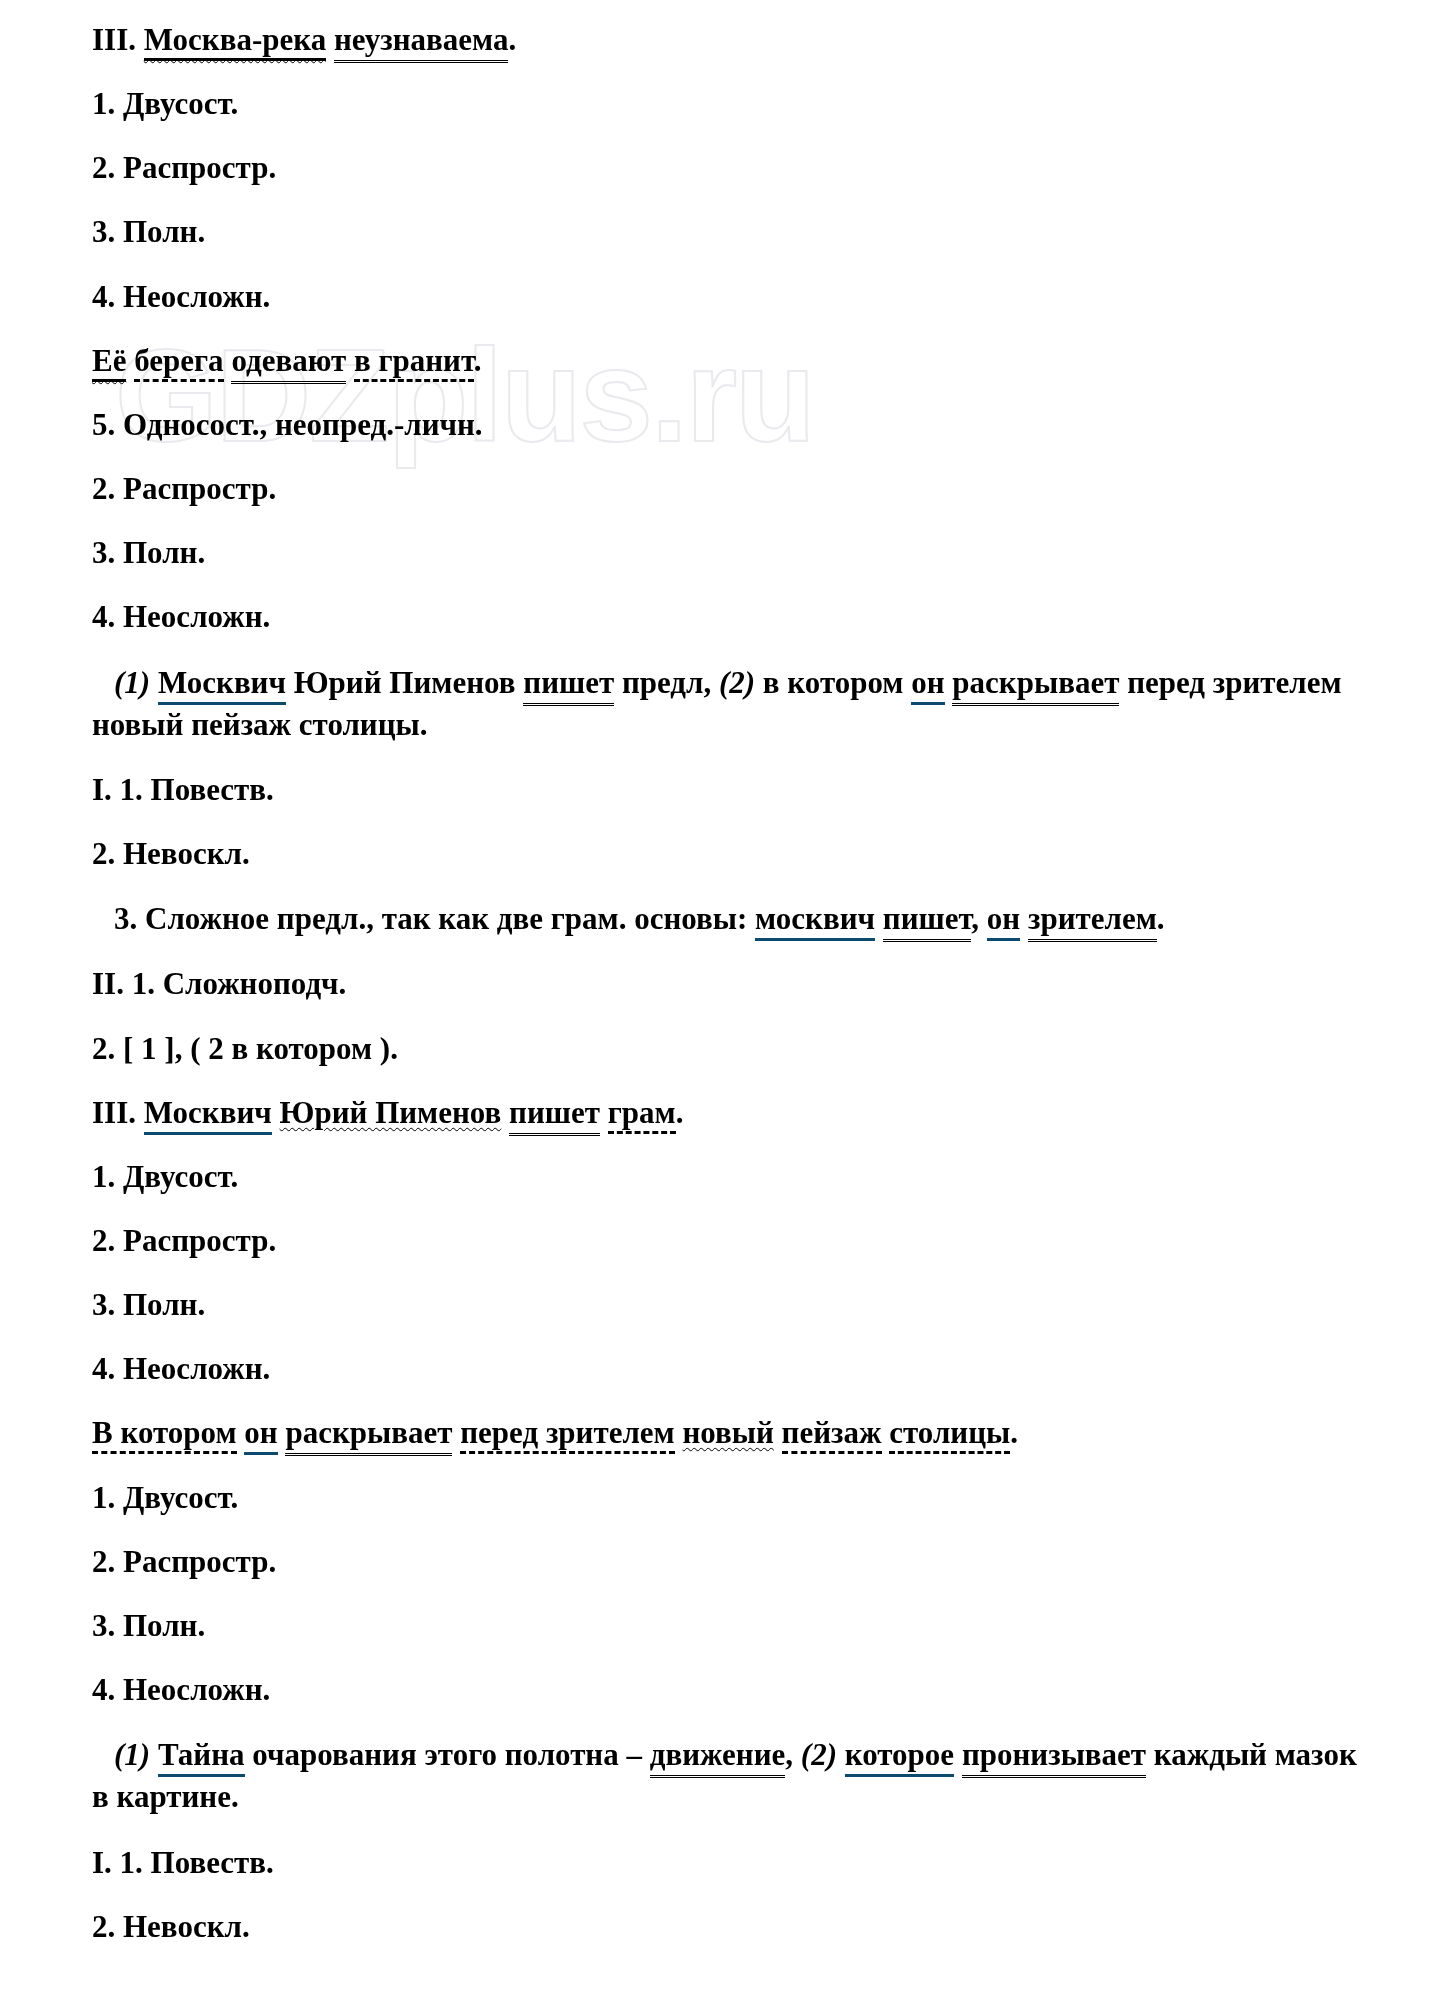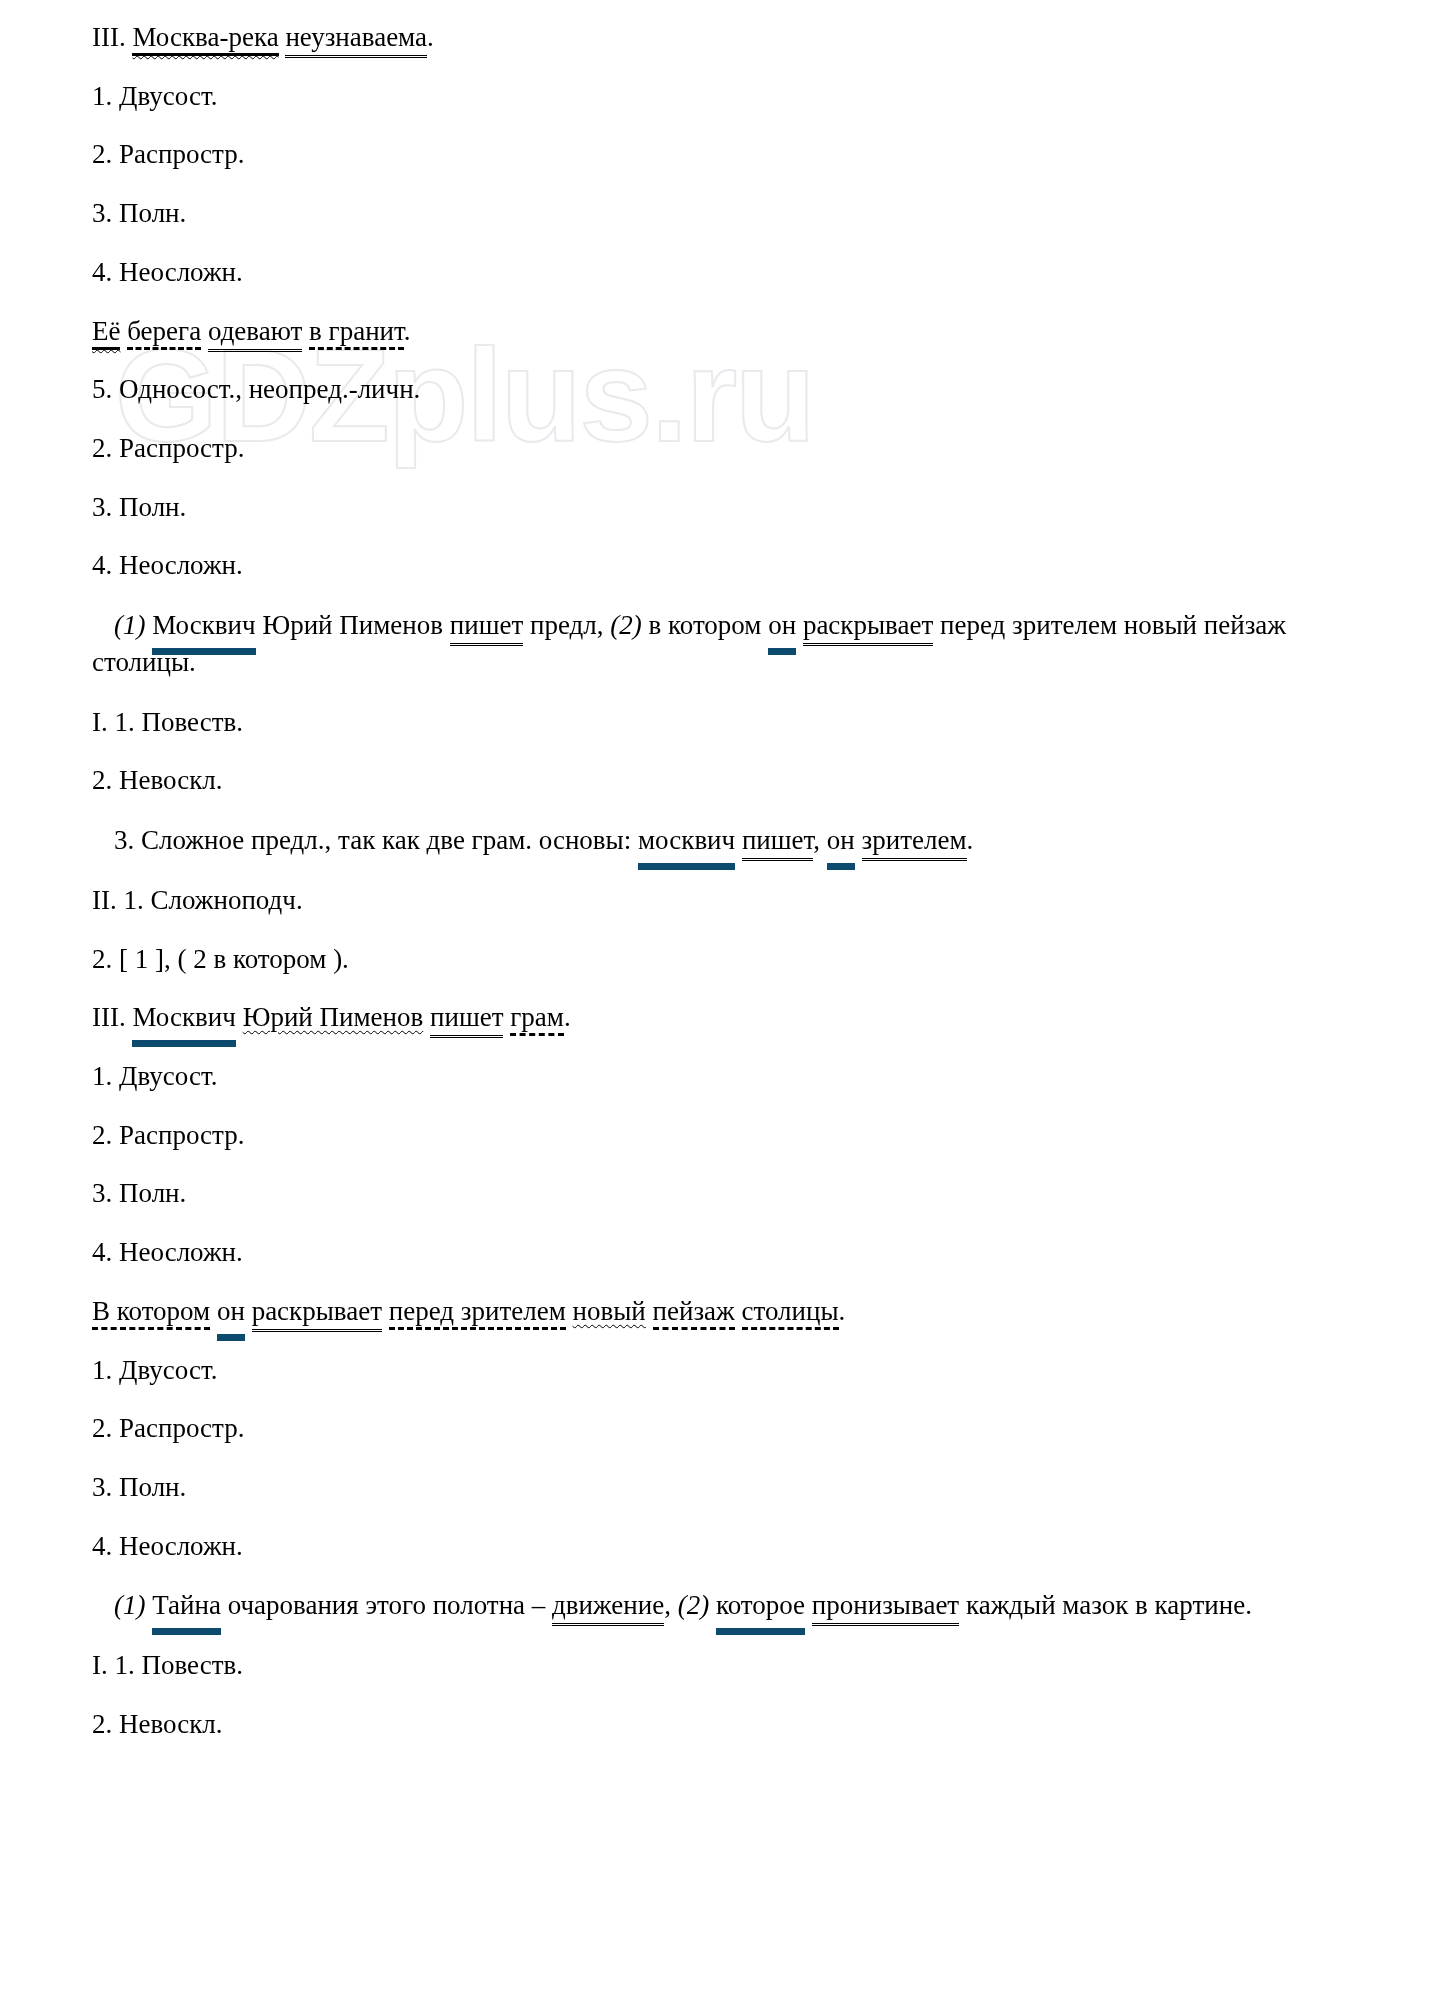--- a/index.html
+++ b/index.html
@@ -42,34 +42,35 @@
   }
 
   
   #content {
     position: relative;
     z-index: 2;
     padding: 8px 70px 0 92px;
   }
   p {
     margin: 0 0 0 0;
-    font-size: 27px;
+    font-size: 31px;
     line-height: 1.36;
     padding: 12px 0 12px 0;
     white-space: normal;
+    font-weight: bold;
   }
   p.indent { text-indent: 22px; }
   p.tight  { padding: 11px 0 11px 0; }
 
   .it { font-style: italic; }
 
   
   .u-subject {            
-    border-bottom: 7px solid #0c4a6e;
-    padding-bottom: 8px;
+    border-bottom: 3px solid #0c4a6e;
+    padding-bottom: 2px;
   }
   .u-predicate {          
     border-bottom: 3px double #000;
     padding-bottom: 3px;
     line-height: 1.0;
   }
   .u-attribute {          
     text-decoration: underline wavy #000;
     text-decoration-thickness: 1px;
     text-underline-offset: 4px;

